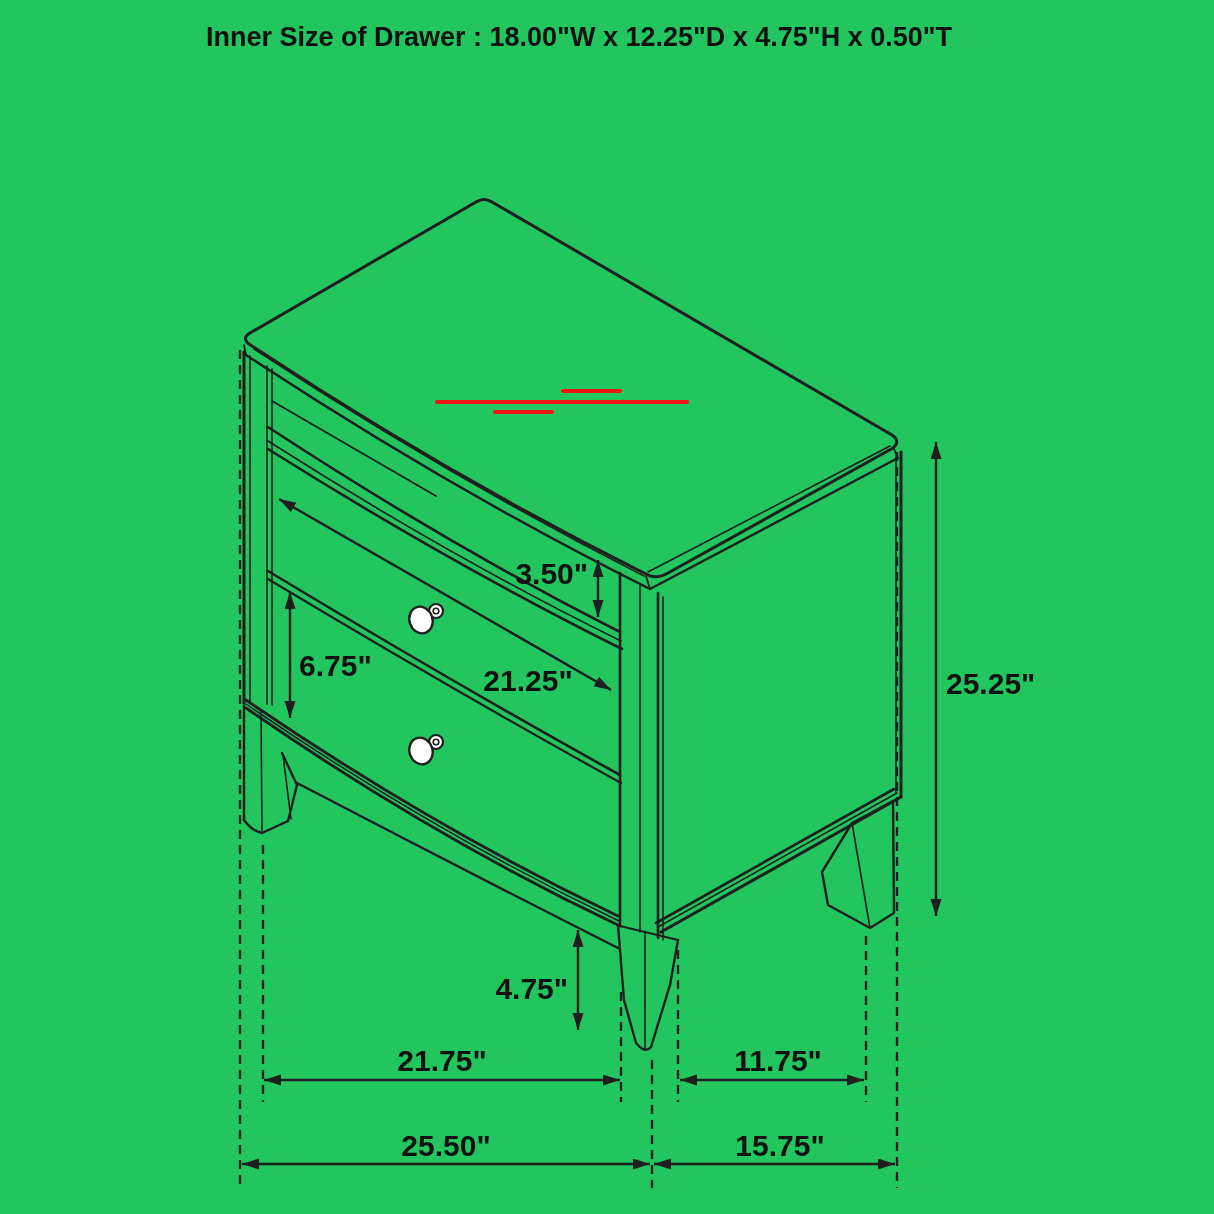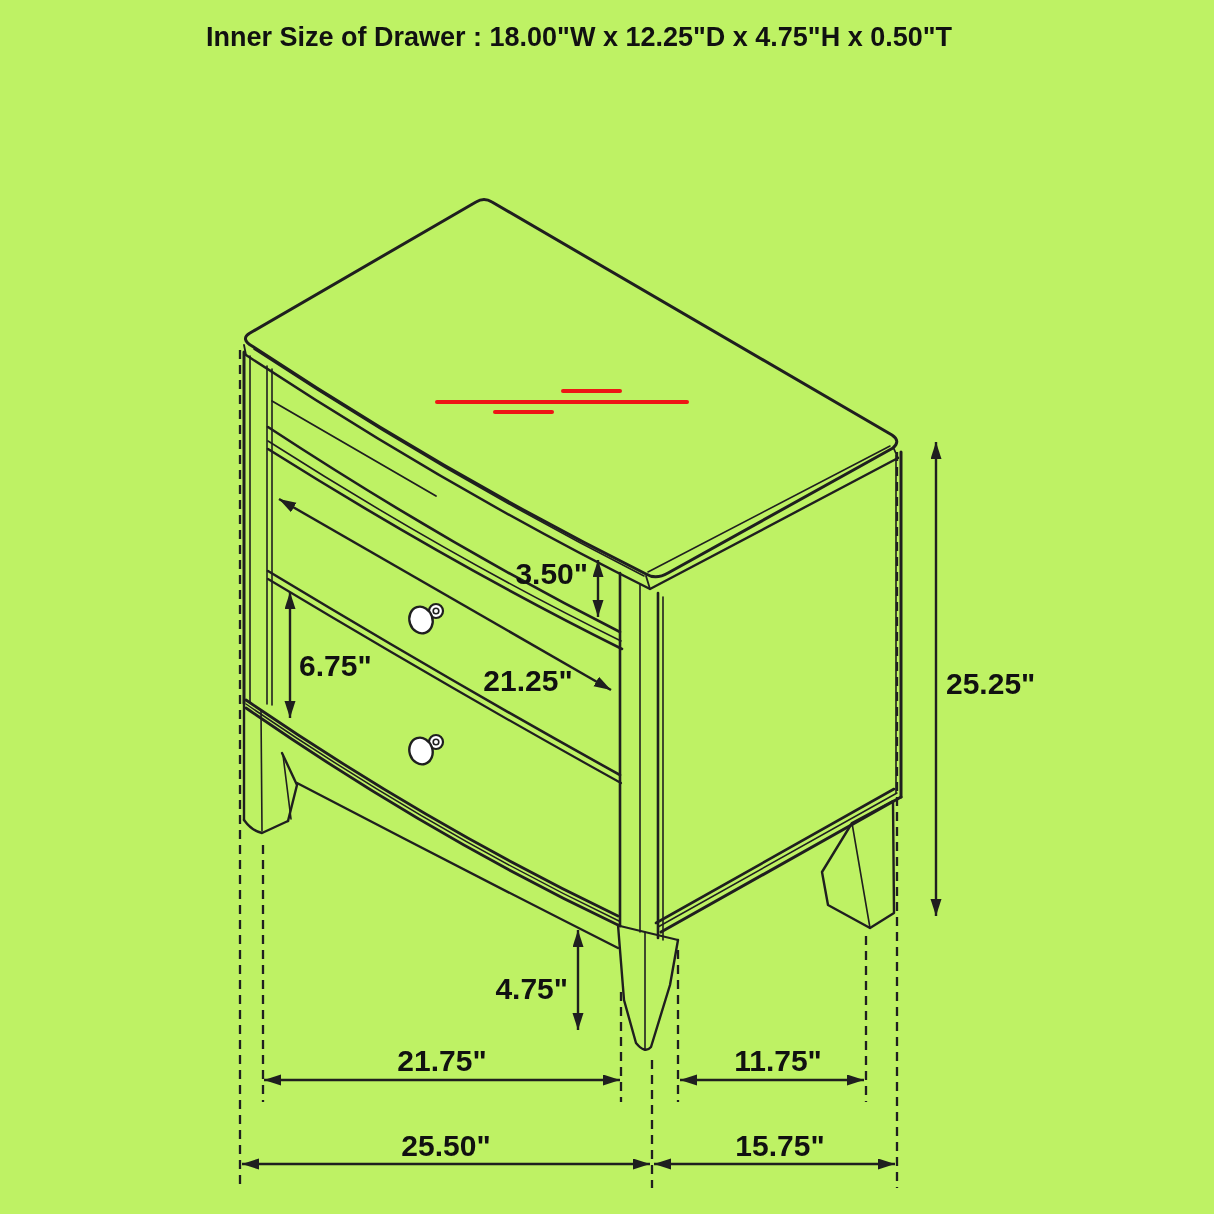--- a/index.html
+++ b/index.html
@@ -1,17 +1,17 @@
 <!DOCTYPE html>
 <html><head>
 <meta charset="utf-8">
 <style>
   html,body{margin:0;padding:0;background:#ffffff;}
   .page{
-    width:1214px;height:1214px;position:relative;background:#bef264;
+    width:1214px;height:1214px;position:relative;background:#22c55e;
     font-family:"Liberation Sans", sans-serif;overflow:hidden;
   }
   svg{display:block;}
   text{font-family:"Liberation Sans", sans-serif;font-weight:bold;fill:#111111;}
   .title-text{font-size:27px;}
   .dim-text{font-size:30px;}
 </style>
 </head>
 <body>
 

